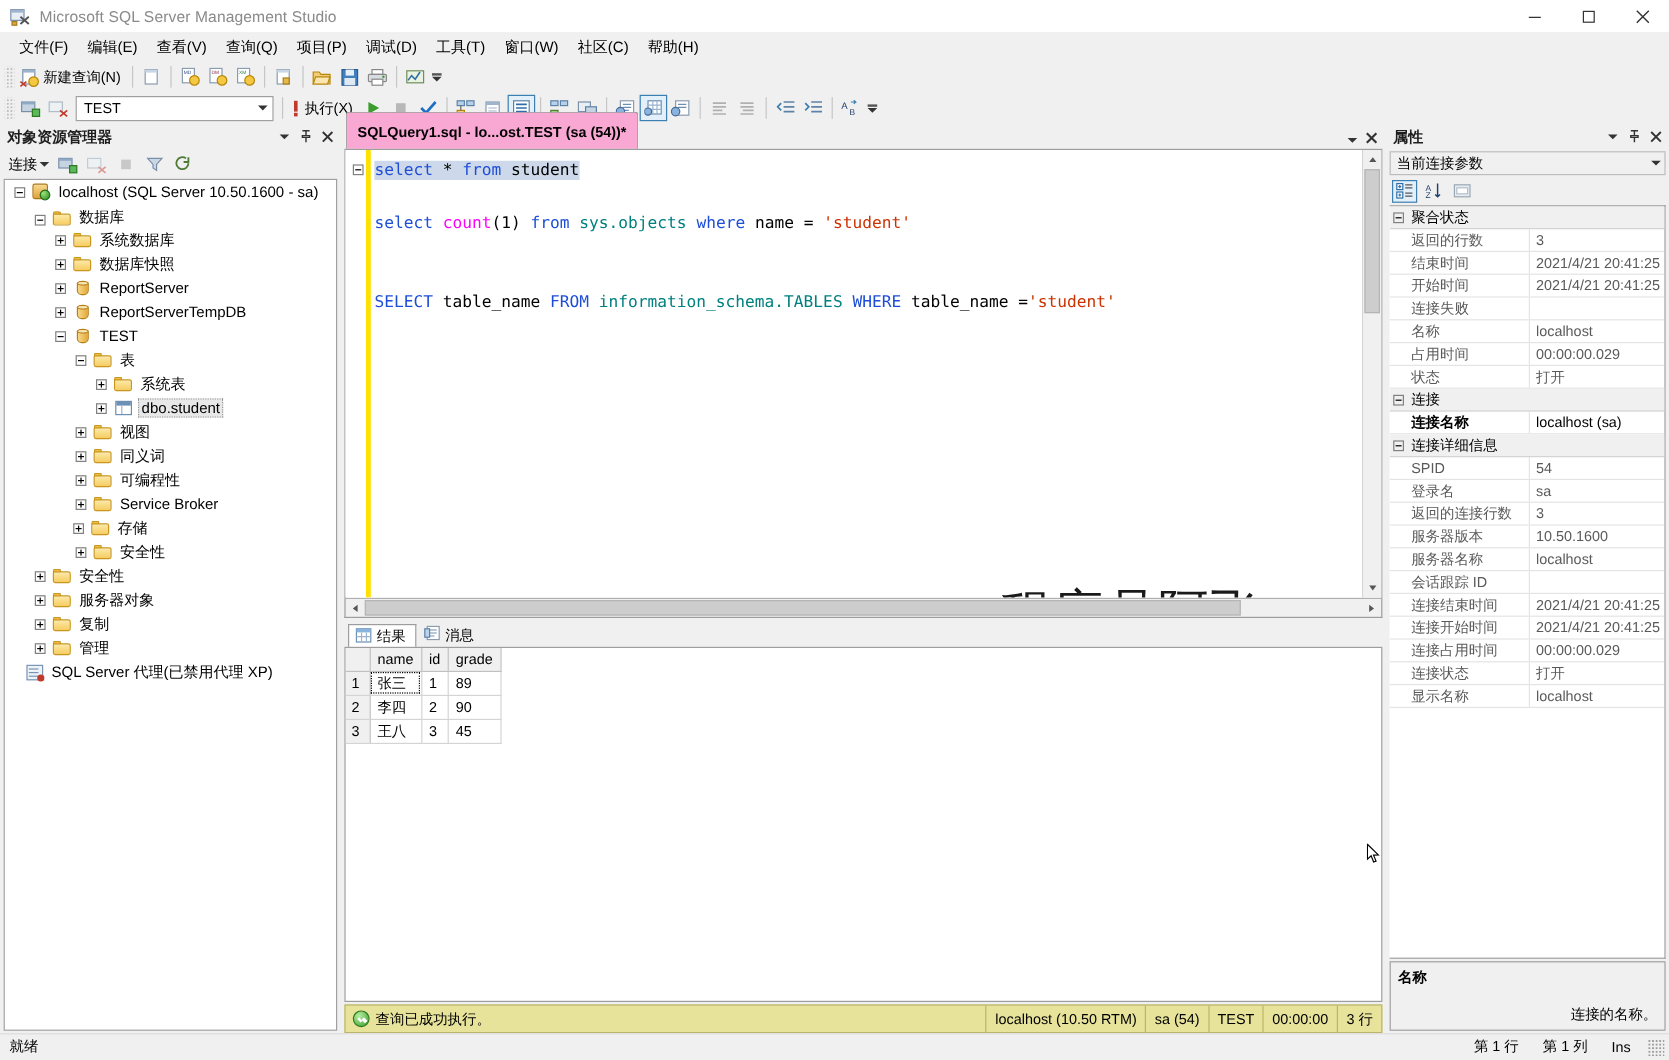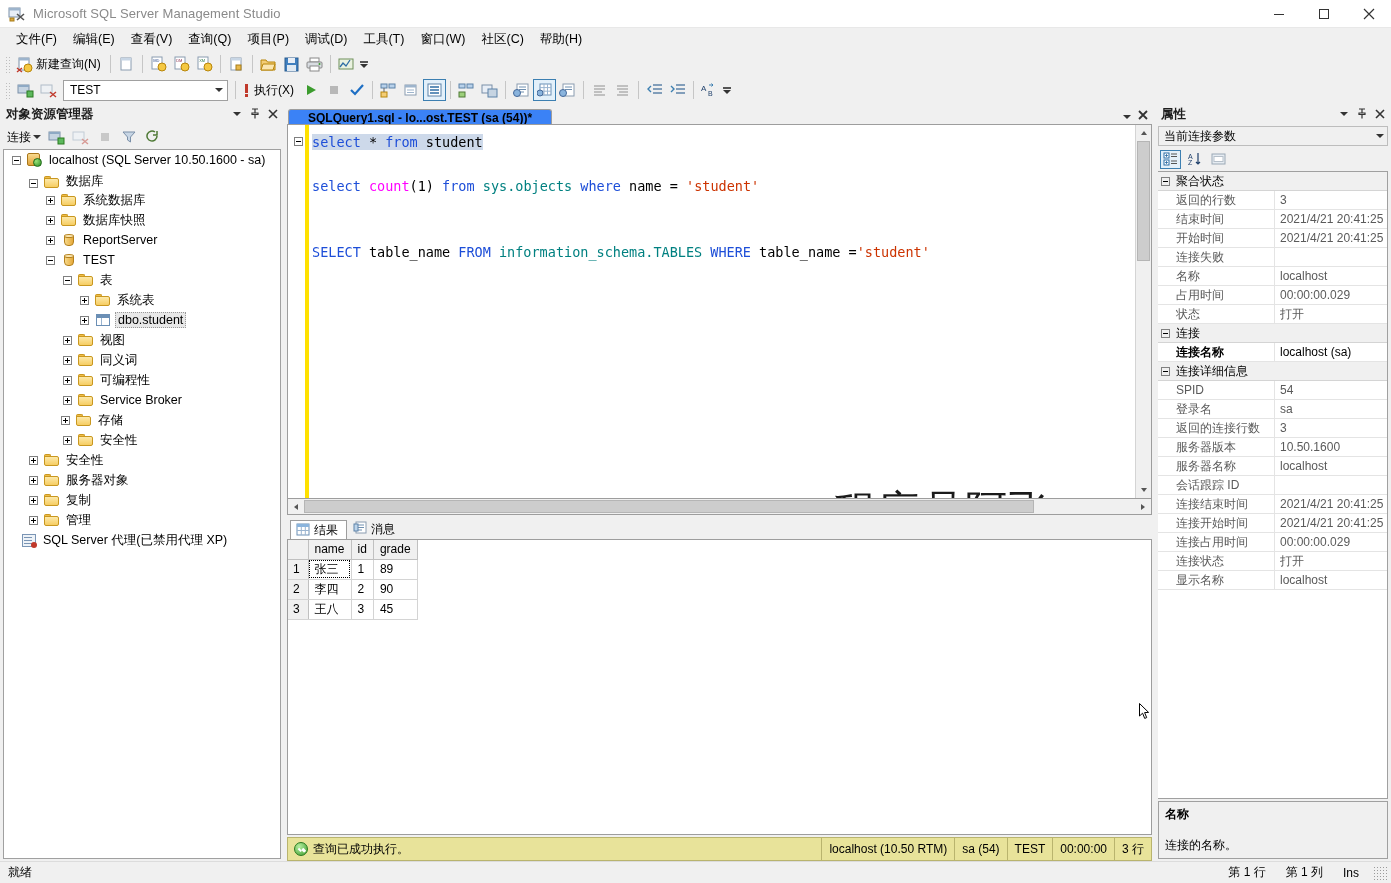--- a/index.html
+++ b/index.html
@@ -87,22 +87,22 @@
   .tblico:before { content:""; position:absolute; left:0; top:0; right:0; height:3px; background:#6b8fb5; }
   .tblico:after { content:""; position:absolute; left:4px; top:3px; bottom:0; width:1px; background:#9ab4d0; }
   
   .agt { width:14px; height:13px; position:relative; background:#eef3f8; border:1px solid #7a95b5; }
   .agt:before{content:"";position:absolute;left:1px;top:2px;width:8px;height:1px;background:#7a95b5;box-shadow:0 3px 0 #7a95b5,0 6px 0 #7a95b5;}
   .agt .rd{position:absolute;right:-2px;bottom:-2px;width:6px;height:6px;border-radius:50%;background:#c0392b;}
 
   
   .center { flex:1 1 auto; display:flex; flex-direction:column; min-width:0; background:#f0f0f0; }
   .doctabs { height:21px; display:flex; align-items:flex-end; background:#f0f0f0; padding-left:4px; position:relative; }
-  .doctab { height:16px; display:flex; align-items:center; padding:0 19px; font-size:12px; font-weight:bold;
-            background:#3b82f6; border:1px solid #9d9d9d; border-bottom:none; color:#000; position:relative; top:1px;
+  .doctab { height:32px; display:flex; align-items:center; padding:0 9px; font-size:12px; font-weight:bold;
+            background:#f9a8d4; border:1px solid #9d9d9d; border-bottom:none; color:#000; position:relative; top:1px;
             border-radius:3px 3px 0 0;}
   .tabctrls { margin-left:auto; display:flex; align-items:center; gap:6px; padding-right:6px; }
 
   .editorwrap { flex:0 0 auto; height:375px; display:flex; margin:0 3px 0 3px; border:1px solid #9d9d9d; background:#fff; position:relative; }
   .editor { flex:1 1 auto; position:relative; overflow:hidden; background:#fff; }
   .codearea { position:absolute; left:0; top:0; right:0; bottom:0; padding:6px 0 0 0; }
   .gutter { position:absolute; left:0; top:0; bottom:0; width:22px; background:#fff; }
   .gutterline { position:absolute; left:17px; top:0; bottom:0; width:4px; background:#ffe100; }
   .codeline { height:22px; line-height:22px; padding-left:24px; font-family:"DejaVu Sans Mono","Liberation Mono",monospace;
               font-size:13.5px; white-space:pre; }
@@ -163,21 +163,21 @@
   .prow .gexp { width:14px; display:flex; align-items:center; justify-content:center; flex:0 0 14px;}
   .prow .gexp .eb { width:9px;height:9px;border:1px solid #808080;background:#f0f0f0;position:relative;}
   .prow .gexp .eb:before{content:"";position:absolute;left:1px;top:3px;width:5px;height:1px;background:#000;}
   .prow .gname { padding-left:4px; color:#000; }
   .prow .pname { width:116px; flex:0 0 116px; padding-left:18px; color:#5a5a5a; overflow:hidden; white-space:nowrap; }
   .prow .pval { flex:1 1 auto; padding-left:5px; color:#5a5a5a; border-left:1px solid #e4e4e4; height:100%; display:flex; align-items:center; overflow:hidden; white-space:nowrap;}
   .prow.sel .pname { color:#000; font-weight:bold; }
   .prow.sel .pval { color:#000; }
   .propdesc { flex:0 0 56px; margin:2px 3px 2px 3px; border:1px solid #a0a0a0; background:#f0f0f0; padding:4px 6px; }
   .propdesc .dt { font-size:12px; font-weight:bold; color:#000; }
-  .propdesc .dd { font-size:12px; color:#000; margin-top:14px; }
+  .propdesc .dd { font-size:12px; color:#000; margin-top:14px;text-align:right; }
 
   
   .statusbar { height:22px; flex:0 0 22px; background:#f0f0f0; border-top:1px solid #dcdcdc; display:flex; align-items:center; font-size:12px; }
   .statusbar .sb-ready { padding-left:8px; color:#000; }
   .sb-cell { padding:0 10px; color:#000; }
   .sb-grip { width:14px; height:14px; margin-left:4px; margin-right:4px;
      background-image: radial-gradient(#9a9a9a 38%, transparent 40%); background-size:3px 3px; }
   .cursor-arrow { position:absolute; left:1139px; top:703px; width:10px; height:17px; }
 </style>
 </head>
@@ -557,20 +557,32 @@
             <span class="exp">
               <span class="expbox plus"></span>
             </span>
             <span class="ico">
               <span class="cyl">
                 <span class="bd"></span>
                 <span class="tp"></span>
               </span>
             </span>
             <span class="txt">ReportServer</span>
+          </div>
+          <div class="tnode" style="padding-left: 40px;">
+            <span class="exp">
+              <span class="expbox plus"></span>
+            </span>
+            <span class="ico">
+              <span class="cyl">
+                <span class="bd"></span>
+                <span class="tp"></span>
+              </span>
+            </span>
+            <span class="txt">ReportServerTempDB</span>
           </div>
           <div class="tnode" style="padding-left: 40px;">
             <span class="exp">
               <span class="expbox"></span>
             </span>
             <span class="ico">
               <span class="cyl">
                 <span class="bd"></span>
                 <span class="tp"></span>
               </span>

